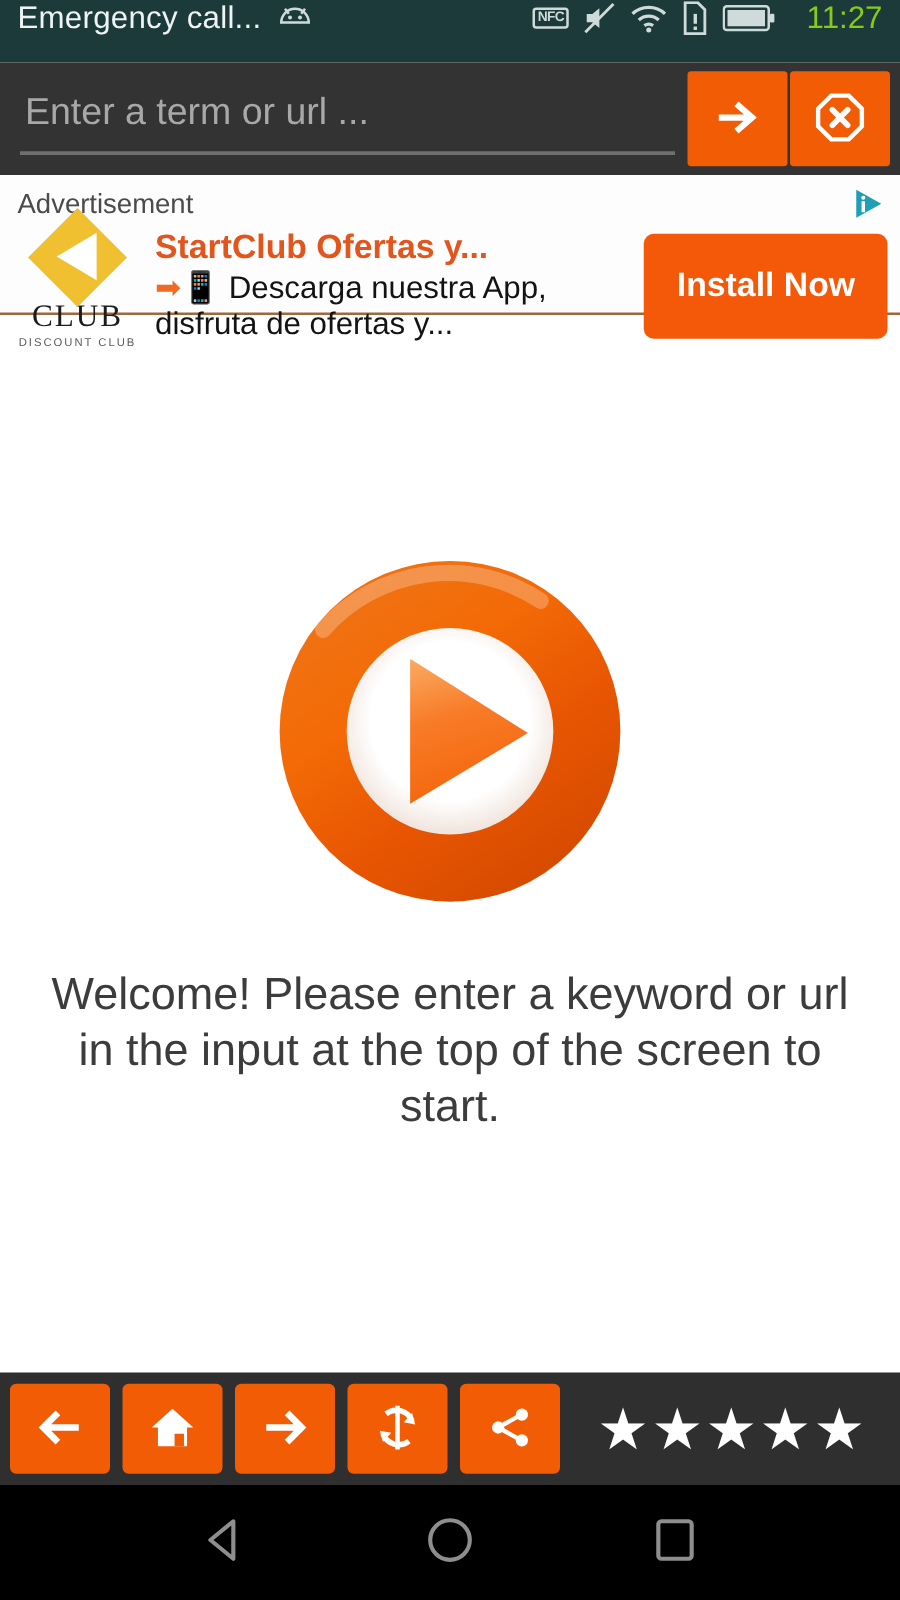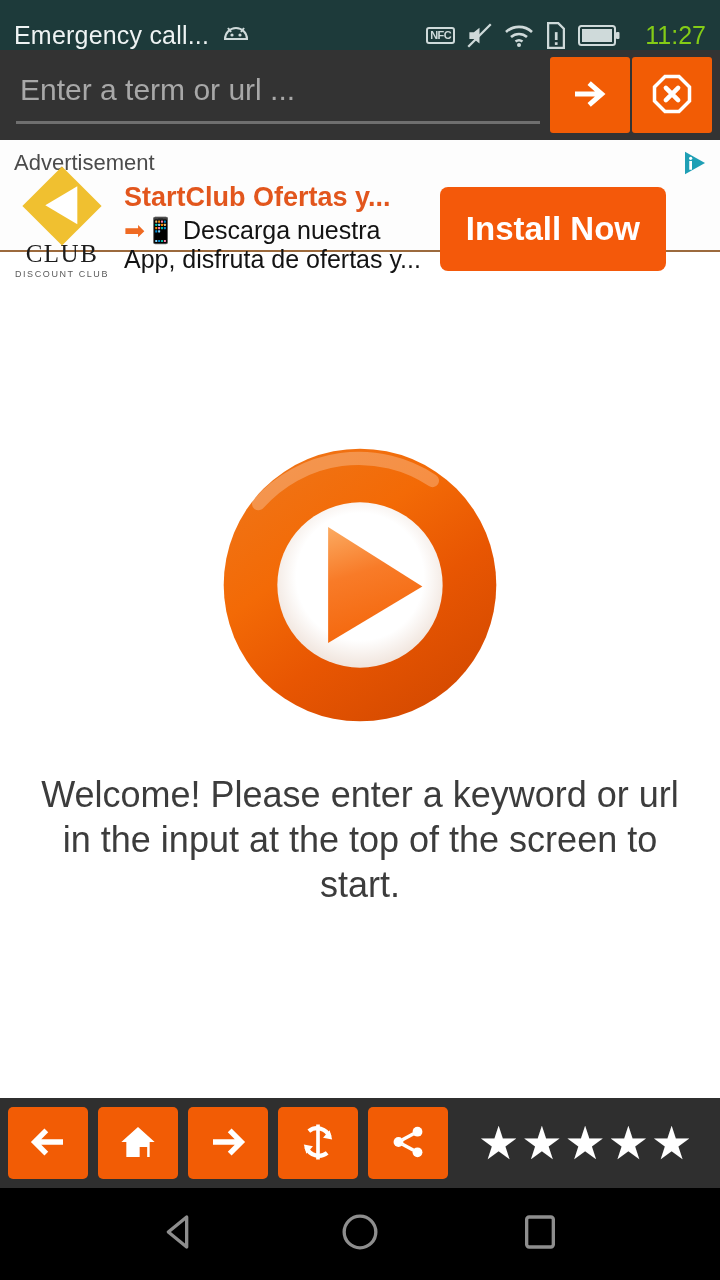--- a/index.html
+++ b/index.html
@@ -7,21 +7,21 @@
     width: 720px; height: 1280px;
     background: #000;
     font-family: "Liberation Sans", sans-serif;
     overflow: hidden;
   }
   #app { position: relative; width: 720px; height: 1280px; background: #ffffff; }
 
   
   .statusbar {
     height: 50px; background: #1d3a3a; color: #e8eeee;
-    display: flex; align-items: flex-end; padding: 0 14px;
+    display: flex; align-items: flex-start; padding: 0 14px;
   }
   .sb-left { display: flex; align-items: center; gap: 12px; flex: 1; min-width: 0; }
   .sb-title { font-size: 25px; letter-spacing: 0.2px; white-space: nowrap; color: #eef3f3; }
   .sb-right { display: flex; align-items: center; gap: 11px; }
   .nfc-box {
     border: 2px solid #cfdada; border-radius: 3px; font-size: 11px; font-weight: bold;
     padding: 1px 2px; line-height: 1; color: #cfdada; letter-spacing: -0.5px;
   }
   .sb-time { font-size: 25px; color: #84cc16; margin-left: 14px; }
   .sb-ico { display: block; }
@@ -39,21 +39,21 @@
     outline: none; padding: 0 4px;
   }
   .url-input::placeholder { color: #a8a8a8; }
   .url-btn {
     width: 80px; height: 76px; background: #f25c05; border: none; border-radius: 3px;
     display: flex; align-items: center; justify-content: center; cursor: pointer;
   }
 
   
   .ad {
-    position: relative; background: #fdfdfd; height: 112px; padding: 10px 32px 0 14px;
+    position: relative; background: #fdfdfd; height: 112px; padding: 10px 10px 0 14px;
     border-bottom: 2px solid #9c6a3d;
   }
   .ad-label { font-size: 22px; color: #4b4b4b; }
   .adchoices { position: absolute; top: 8px; right: 10px; }
   .ad-body { display: flex; align-items: center; gap: 14px; margin-top: 2px; }
   .ad-logo { width: 96px; flex: 0 0 96px; text-align: center; }
   .ad-logo .diamond {
     width: 56px; height: 56px; background: #f0c030; margin: 0 auto;
     transform: rotate(45deg); position: relative;
   }
@@ -63,23 +63,23 @@
     border-bottom: 19px solid transparent; border-right: 32px solid #ffffff;
     transform: rotate(-45deg);
   }
   .ad-logo .brand { font-family: "Liberation Serif", serif; font-size: 25px; color: #1c1c1c; letter-spacing: 1.5px; margin-top: 6px; }
   .ad-logo .sub { font-size: 9px; color: #5a5a5a; letter-spacing: 1.6px; margin-top: 1px; }
   .ad-text { flex: 1; min-width: 0; }
   .ad-title { color: #e2561d; font-size: 27px; font-weight: bold; line-height: 1.1; white-space: nowrap; }
   .ad-desc { color: #131313; font-size: 25px; line-height: 1.15; margin-top: 3px; }
   .ad-desc .arrow { color: #ef6a22; }
   .ad-cta {
-    background: #f4590a; color: #fff; font-size: 33px; font-weight: bold;
+    background: #f4590a; color: #fff; font-size: 27px; font-weight: bold;
     border: none; border-radius: 8px; padding: 0 26px; height: 84px;
-    white-space: nowrap; cursor: pointer; margin-right: 22px;
+    white-space: nowrap; cursor: pointer; margin-right: 0;
   }
 
   
   .content {
     position: absolute; top: 312px; left: 0; right: 0; bottom: 182px;
     background: #ffffff; display: flex; flex-direction: column;
     align-items: center; padding-top: 98px;
   }
   .main-title { color: #f15a22; font-size: 46px; font-weight: bold; letter-spacing: -0.5px; }
   .play-logo { margin-top: 30px; width: 290px; height: 290px; }

